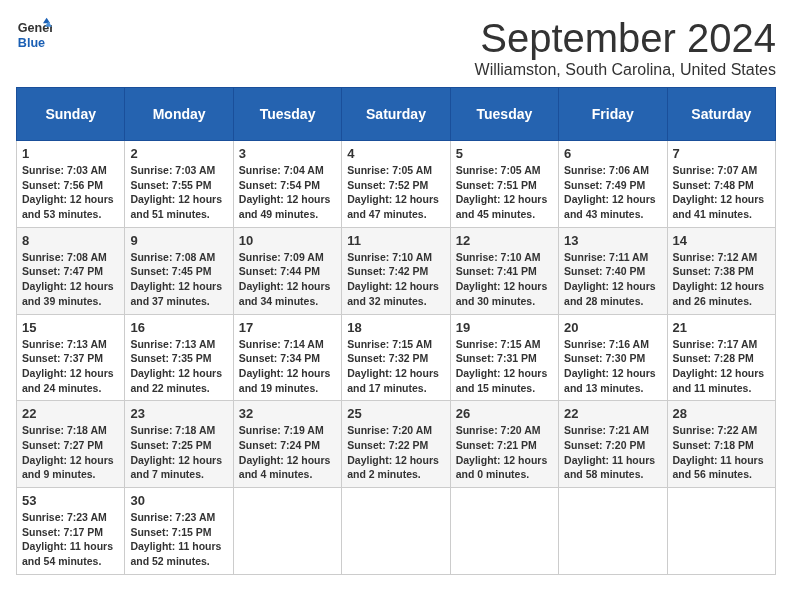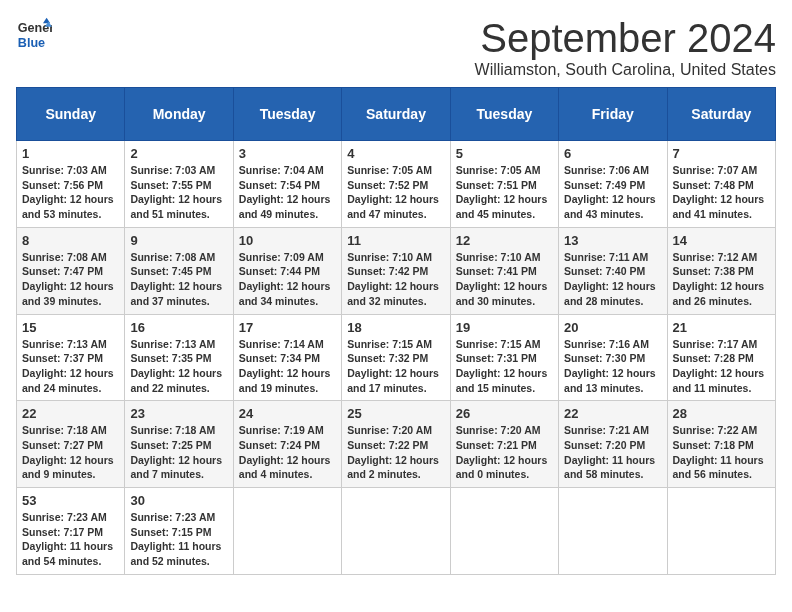--- a/index.html
+++ b/index.html
@@ -204,21 +204,21 @@
       <tr>
         <td>
           <span class="day-number">22</span>
           <div class="day-info">Sunrise: 7:18 AM<br>Sunset: 7:27 PM<br>Daylight: 12 hours and 9 minutes.</div>
         </td>
         <td>
           <span class="day-number">23</span>
           <div class="day-info">Sunrise: 7:18 AM<br>Sunset: 7:25 PM<br>Daylight: 12 hours and 7 minutes.</div>
         </td>
         <td>
-          <span class="day-number">24</span>
+          <span class="day-number">32</span>
           <div class="day-info">Sunrise: 7:19 AM<br>Sunset: 7:24 PM<br>Daylight: 12 hours and 4 minutes.</div>
         </td>
         <td>
           <span class="day-number">25</span>
           <div class="day-info">Sunrise: 7:20 AM<br>Sunset: 7:22 PM<br>Daylight: 12 hours and 2 minutes.</div>
         </td>
         <td>
           <span class="day-number">26</span>
           <div class="day-info">Sunrise: 7:20 AM<br>Sunset: 7:21 PM<br>Daylight: 12 hours and 0 minutes.</div>
         </td>

